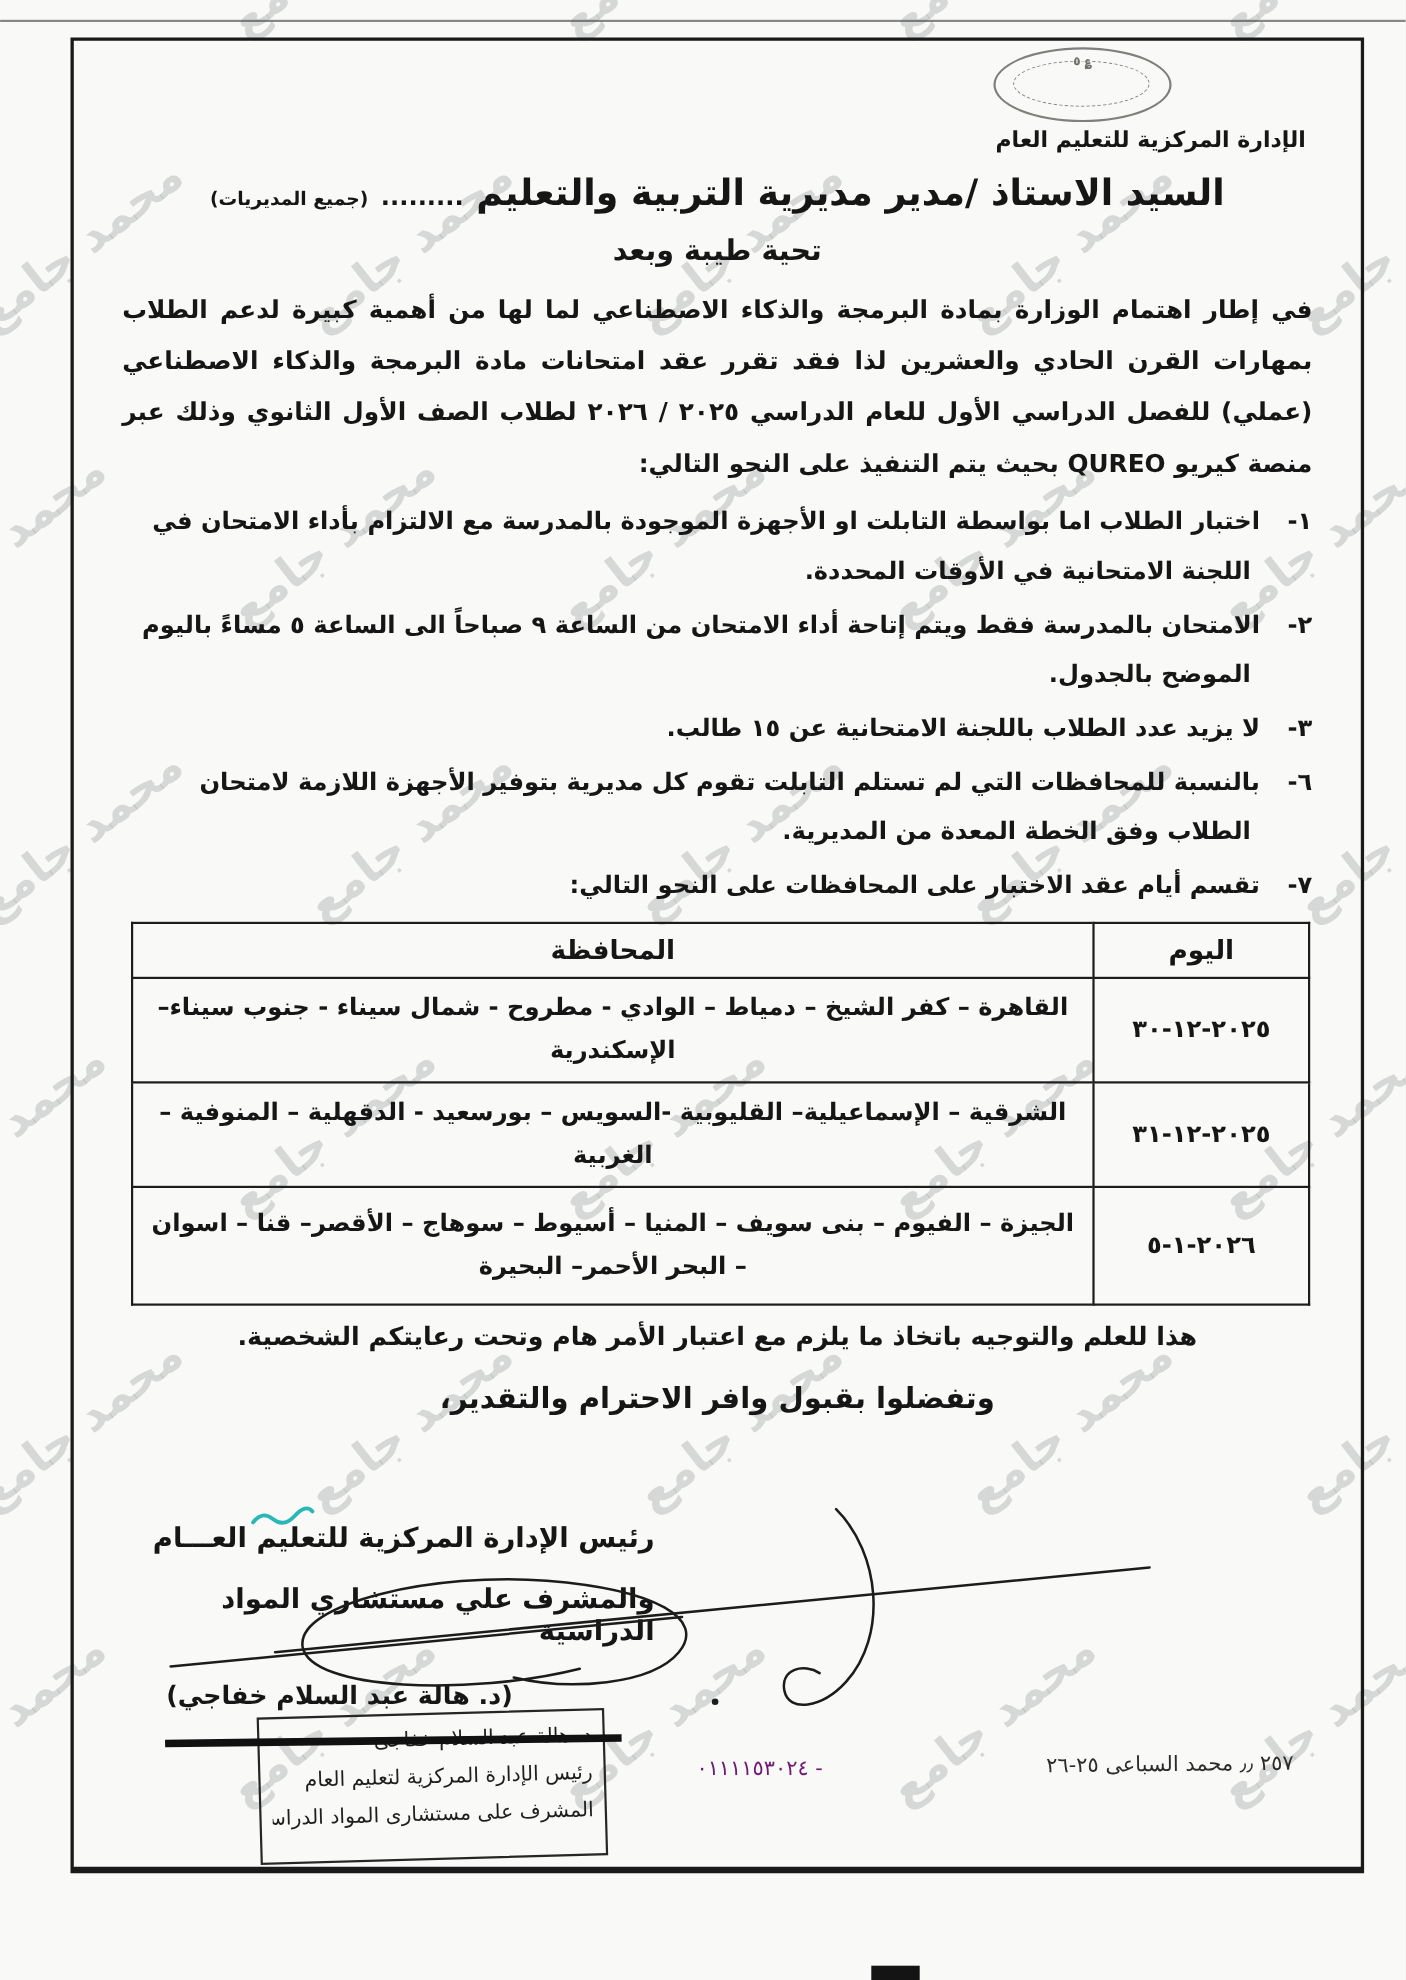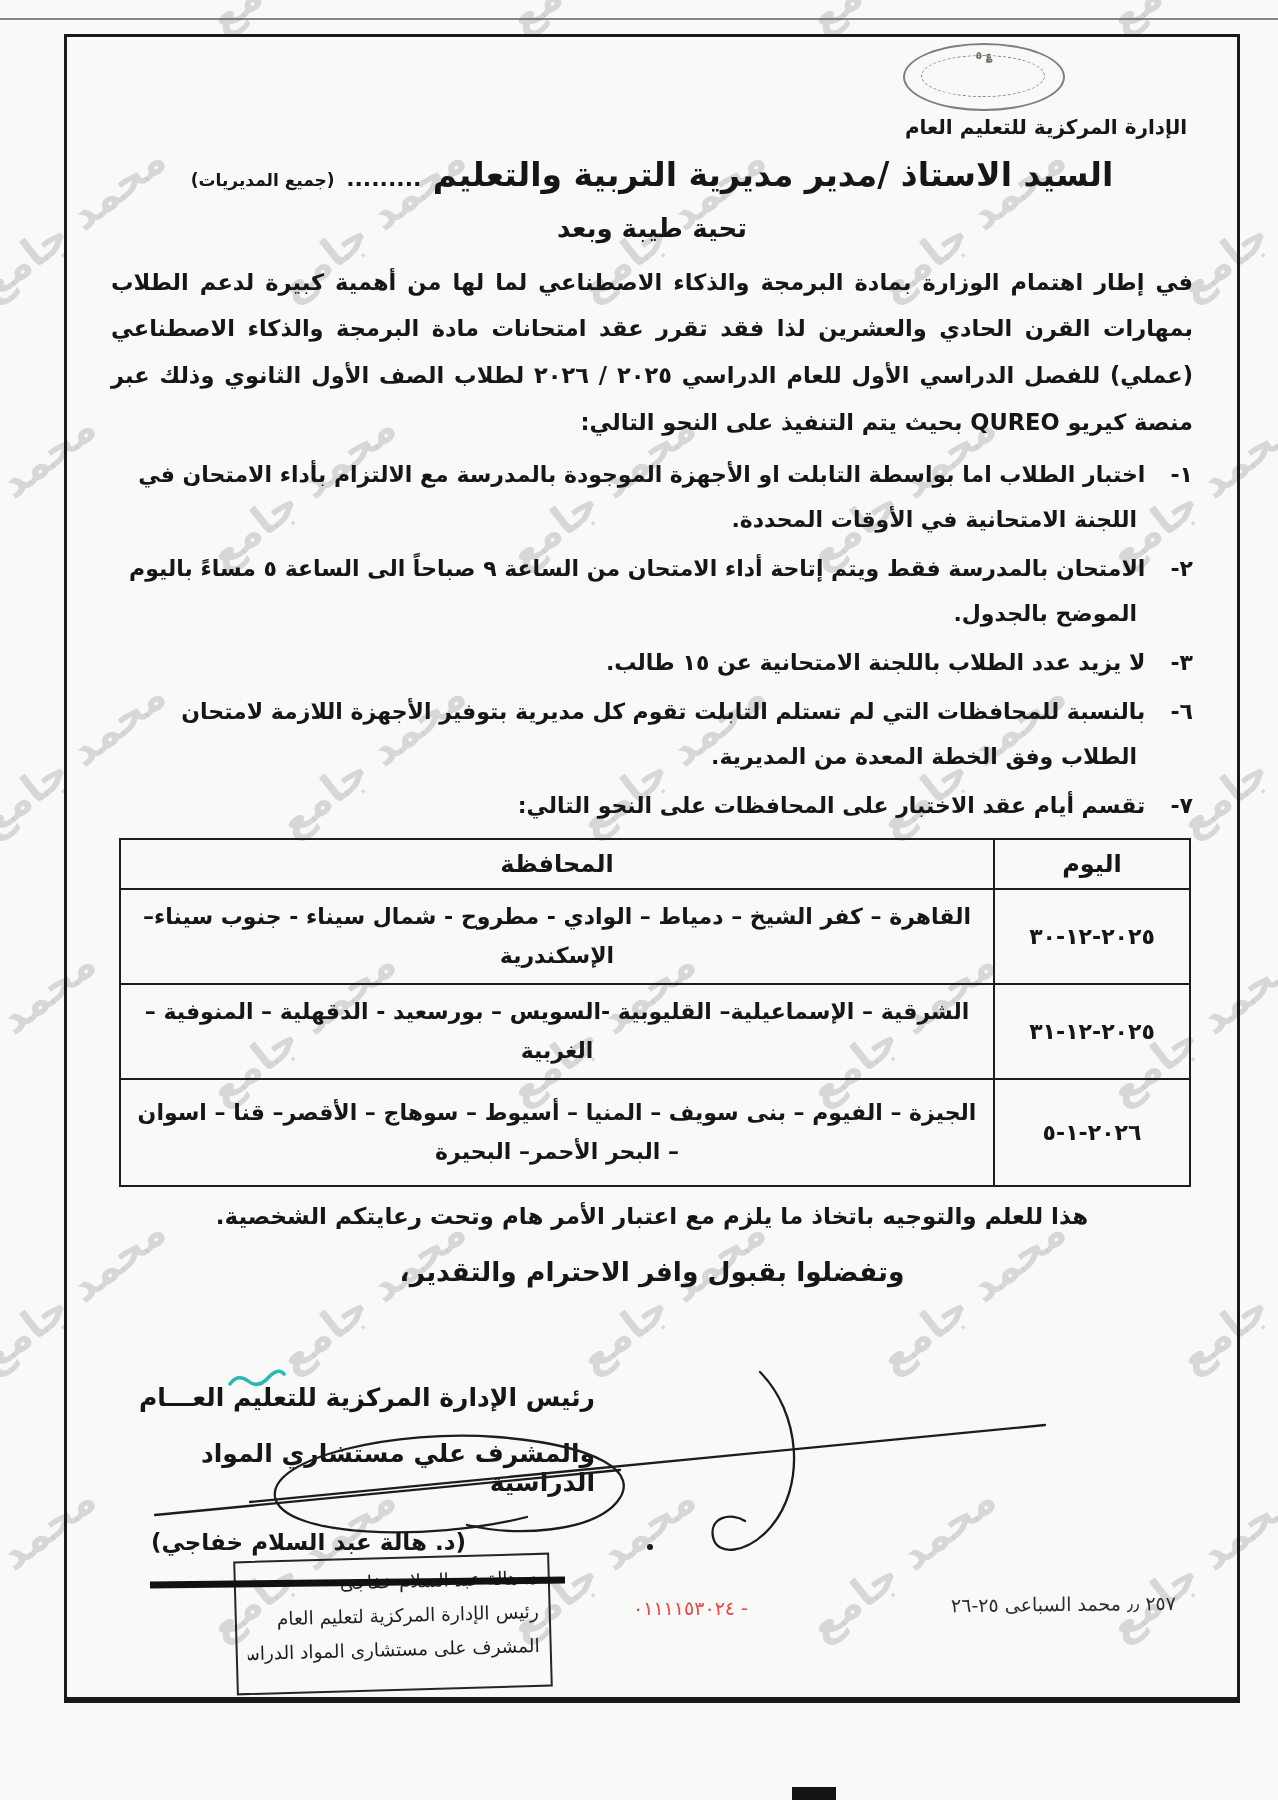--- a/index.html
+++ b/index.html
@@ -102,21 +102,21 @@
     text-align:right;letter-spacing:1px;white-space:nowrap;overflow:hidden;
   }
   .sig-svg{position:absolute;left:30px;top:1320px;z-index:5;pointer-events:none;}
   
   .footer-note{
     position:absolute;left:884px;top:1556px;font-size:19px;font-weight:500;
     color:#2c2c2c;letter-spacing:1.5px;transform:rotate(-.6deg);z-index:2;
   }
   .footer-phone{
     position:absolute;left:566px;top:1560px;font-size:19px;font-weight:500;
-    color:#ef4444;letter-spacing:2px;z-index:2;
+    color:#701a75;letter-spacing:2px;z-index:2;
   }
 </style>
 </head>
 <body>
 
 <div class="page">
 
   <div class="wm-layer">
       <span class="wm" style="left: -110px; top: -70px;">محمد جامع</span>
       <span class="wm" style="left: 190px; top: -70px;">محمد جامع</span>

